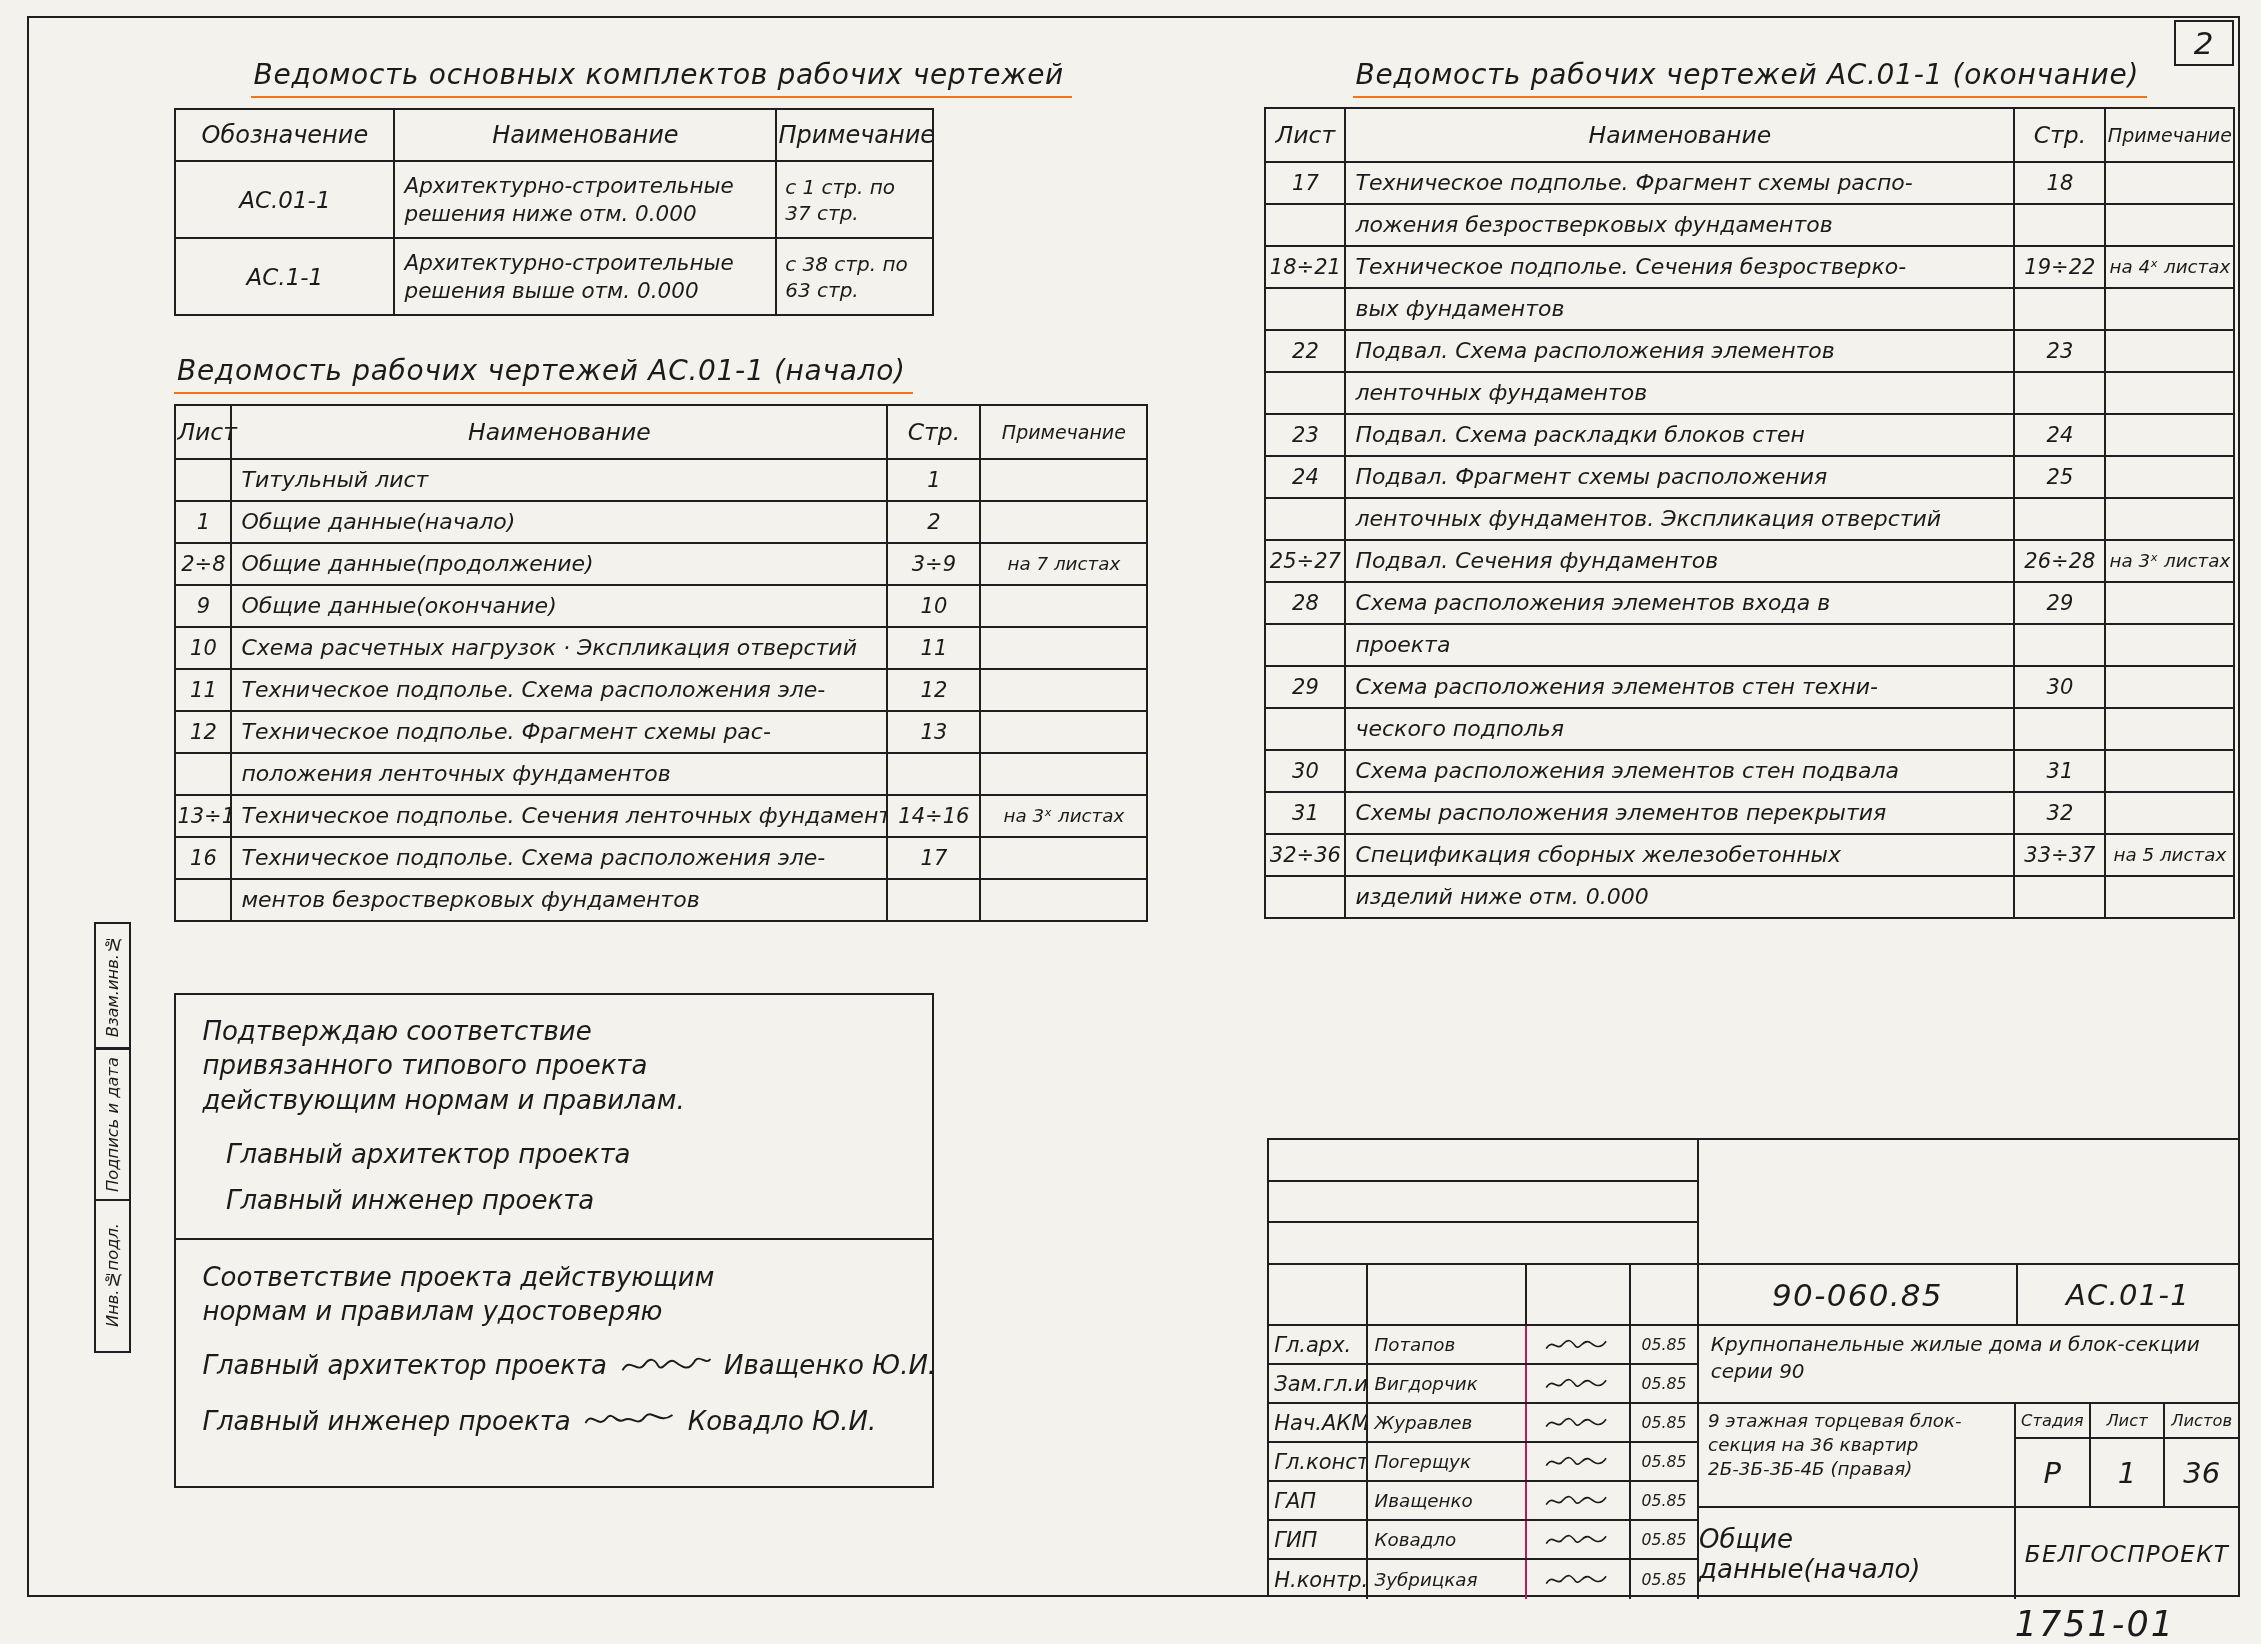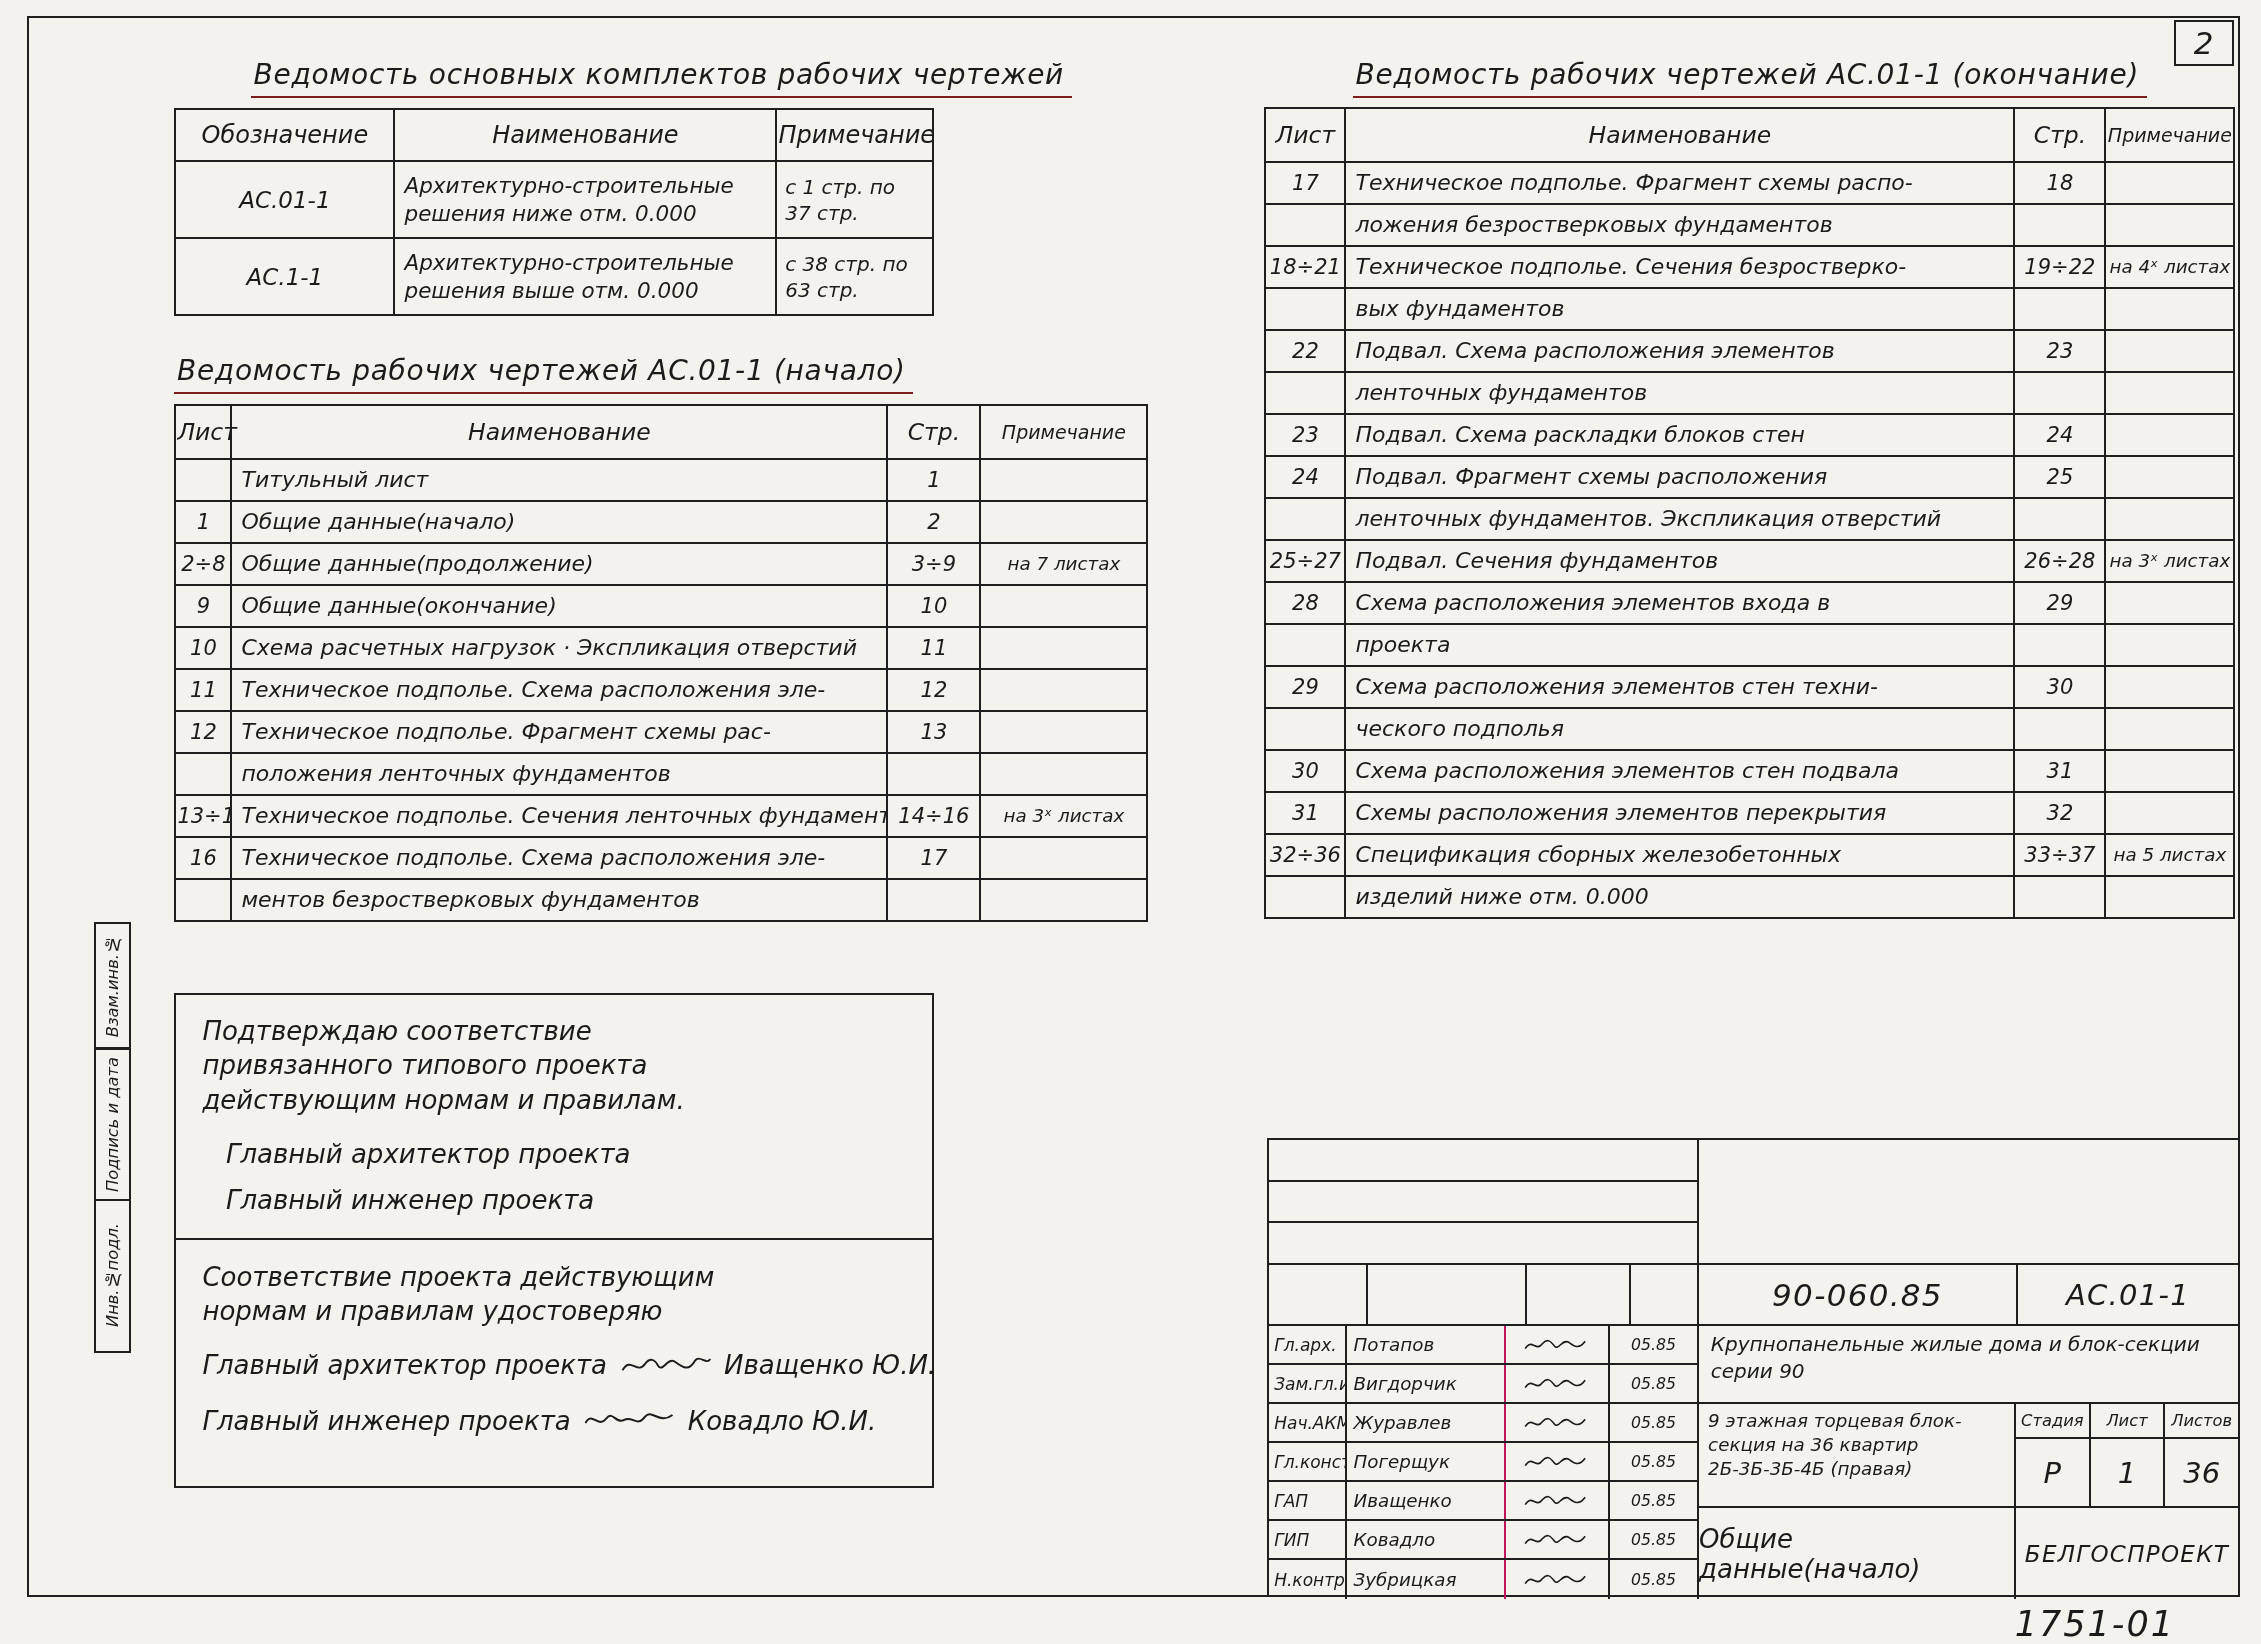--- a/index.html
+++ b/index.html
@@ -23,21 +23,21 @@
   .sidebar > div:nth-of-type(1){height:128px}
   .sidebar > div:nth-of-type(2){height:154px}
   .sidebar > div:nth-of-type(3){height:154px}
   .sidebar-box span{writing-mode:vertical-rl;transform:rotate(180deg);font-size:16.3px;white-space:nowrap}
 
   .col-left{position:absolute;left:145px;top:40px;width:974px}
   .col-right{position:absolute;left:1235px;top:40px;width:971px}
 
   .vtitle-wrap{text-align:center}
   .vtitle-wrap.left{text-align:left;margin-top:38px}
-  .vtitle{display:inline-block;font-size:28px;border-bottom:2px solid #7f1d1d;padding:0 7.8px 5.2px 2.6px;letter-spacing:0.7px;white-space:nowrap}
+  .vtitle{display:inline-block;font-size:28px;border-bottom:2px solid #f97316;padding:0 7.8px 5.2px 2.6px;letter-spacing:0.7px;white-space:nowrap}
 
   
   .sets-table{border-collapse:collapse;margin-top:10.4px;width:760px;table-layout:fixed;border:2.6px solid #1f1f1f}
   .sets-table th,.sets-table td{border:2px solid #1f1f1f;box-sizing:border-box}
   .sets-table thead tr{height:52px}
   .sets-table tbody tr{height:77px}
   .sets-table th{font-size:24px;font-weight:normal}
   .sets-code{text-align:center;font-size:23px}
   .sets-name{font-size:21.5px;padding:2.6px 9.1px;line-height:1.3;vertical-align:middle}
   .sets-note{font-size:20px;padding:2.6px 7.8px;line-height:1.3;vertical-align:middle}
@@ -78,21 +78,21 @@
   .sc-c1{width:99px;border-right:2px solid #1f1f1f}
   .sc-c2{width:159px;border-right:2px solid #1f1f1f}
   .sc-c3{width:104px;border-right:2px solid #1f1f1f}
   .sc-c4{flex:1}
   .sc-code{width:319px;border-right:2px solid #1f1f1f;display:flex;align-items:center;justify-content:center;font-size:31px;letter-spacing:1.3px;box-sizing:border-box}
   .sc-set{flex:1;display:flex;align-items:center;justify-content:center;font-size:29px;letter-spacing:1.3px}
   .stamp-main{flex:1;display:flex}
   .sm-left{width:430px;border-right:2px solid #1f1f1f;display:flex;flex-direction:column;box-sizing:border-box}
   .signer-row{height:39px;display:flex;border-bottom:2px solid #1f1f1f;box-sizing:border-box;flex:none}
   .signer-row:last-of-type{border-bottom:none}
-  .sg-role{width:78px;border-right:2px solid #1f1f1f;font-size:17px;display:flex;align-items:center;padding-left:5.2px;box-sizing:border-box;white-space:nowrap;overflow:hidden}
+  .sg-role{width:99px;border-right:2px solid #1f1f1f;font-size:21px;display:flex;align-items:center;padding-left:5.2px;box-sizing:border-box;white-space:nowrap;overflow:hidden}
   .sg-name{width:159px;border-right:2px solid #be185d;font-size:18.3px;display:flex;align-items:center;padding-left:6.5px;box-sizing:border-box;white-space:nowrap;overflow:hidden}
   .sg-sign{width:104px;border-right:2px solid #1f1f1f;display:flex;align-items:center;justify-content:center;box-sizing:border-box}
   .sg-date{flex:1;font-size:15.7px;display:flex;align-items:center;justify-content:center}
   .sm-right{flex:1;display:flex;flex-direction:column}
   .sm-project{height:78px;border-bottom:2px solid #1f1f1f;font-size:20px;line-height:1.35;padding:5.2px 11.8px;box-sizing:border-box}
   .sm-mid{height:104px;border-bottom:2px solid #1f1f1f;display:flex;flex:none;box-sizing:border-box}
   .sm-object{flex:1;border-right:2px solid #1f1f1f;font-size:18.3px;line-height:1.3;padding:5.2px 9.1px;box-sizing:border-box}
   .sm-stage{width:222px;display:flex;flex-direction:column;box-sizing:border-box}
   .stage-head{height:33px;display:flex;border-bottom:2px solid #1f1f1f;flex:none}
   .stage-head div{flex:1;display:flex;align-items:center;justify-content:center;font-size:16.3px}

